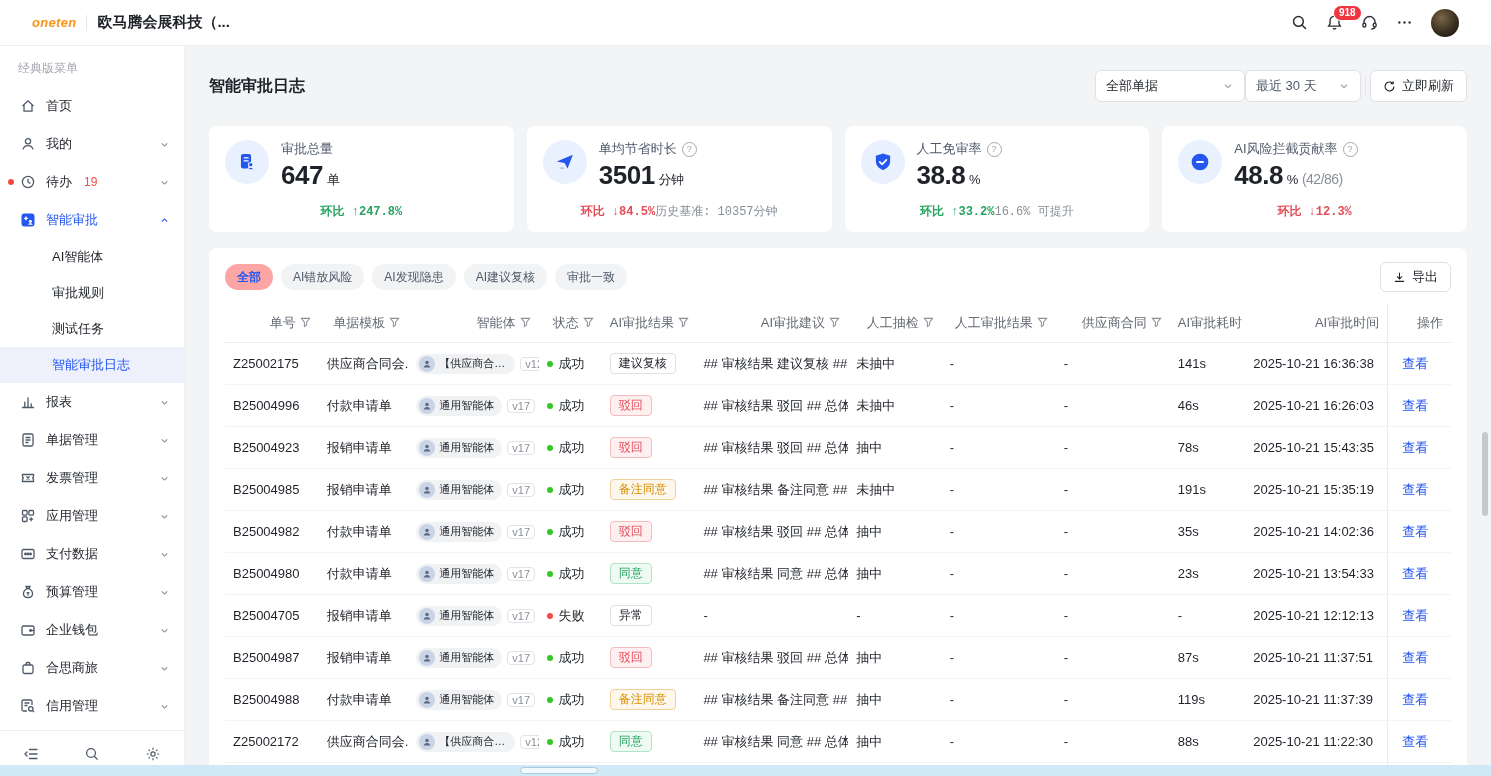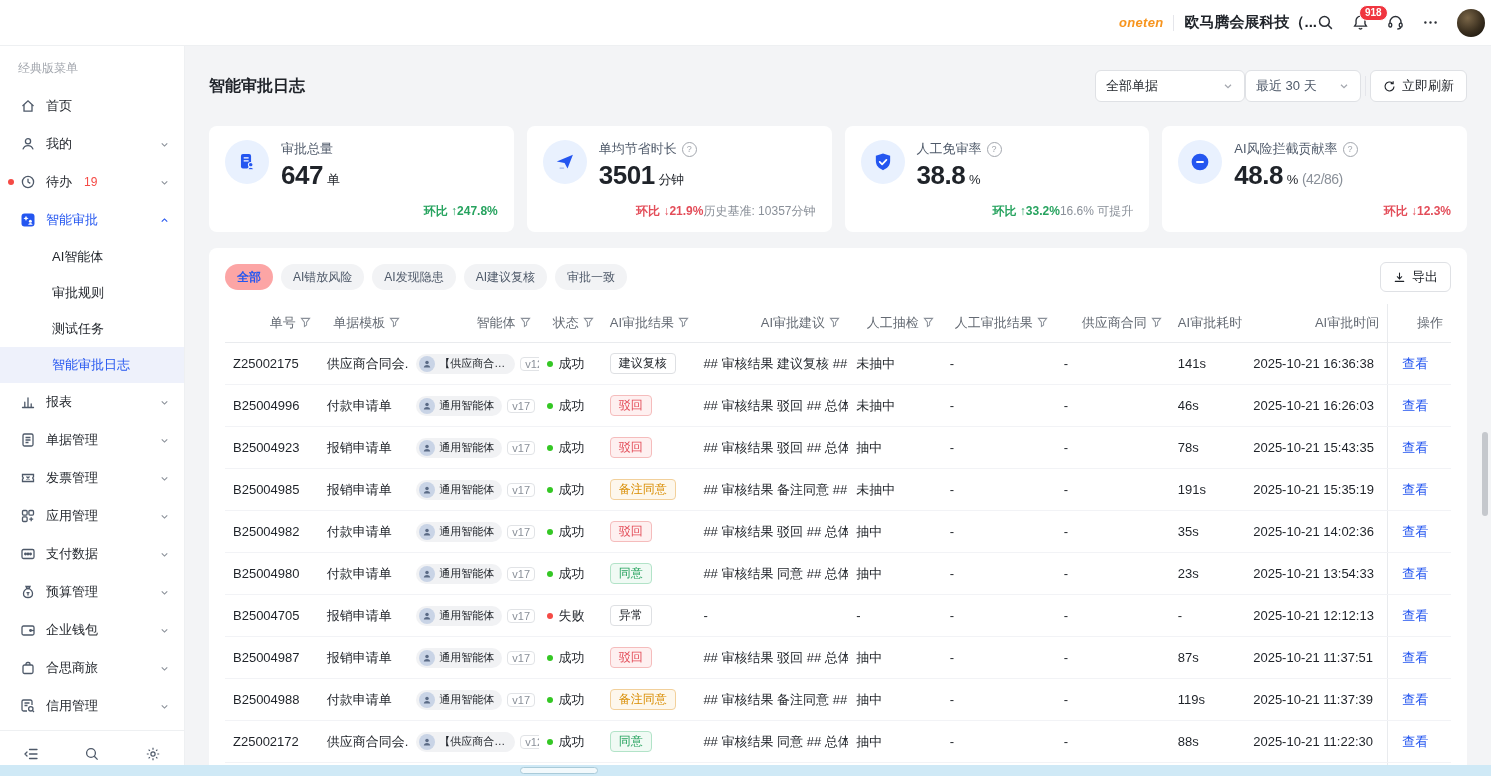--- a/index.html
+++ b/index.html
@@ -1,20 +1,20 @@
 <!DOCTYPE html>
 <html><head>
 <meta charset="utf-8">
 <style>
   html,body{margin:0;padding:0;}
   body{font-family:"Liberation Sans","DejaVu Sans",sans-serif;background:#fff;}
   .app{position:relative;width:1491px;height:776px;overflow:hidden;background:#fff;}
   svg{display:block;}
   
-  .topbar{height:45px;display:flex;align-items:center;justify-content:flex-end;padding:0 6px;border-bottom:1px solid #eef0f2;background:#fff;}
+  .topbar{height:45px;display:flex;align-items:center;justify-content:space-between;padding:0 32px;border-bottom:1px solid #eef0f2;background:#fff;}
   .tb-left{display:flex;align-items:center;gap:10px;}
   .logo{color:#f7941d;font-weight:700;font-size:13px;font-style:italic;letter-spacing:.3px;}
   .tb-divider{width:1px;height:16px;background:#e5e6eb;}
   .company{font-size:15px;font-weight:700;color:#1f2329;}
   .tb-right{display:flex;align-items:center;gap:18px;}
   .tb-icon{position:relative;color:#2b2f36;cursor:pointer;display:flex;align-items:center;}
   .nbadge{position:absolute;top:-9px;left:7px;background:#f0353f;color:#fff;font-size:10px;font-weight:700;line-height:14px;padding:0 5px;border-radius:8px;border:1.5px solid #fff;font-style:normal;}
   .avatar{width:28px;height:28px;border-radius:50%;background:radial-gradient(circle at 38% 32%,#7a6648,#3a2f1f 55%,#120f0a);cursor:pointer;}
   
   .shell{display:flex;height:731px;}
@@ -45,21 +45,21 @@
   
   .cards{display:grid;grid-template-columns:repeat(4,1fr);gap:13px;margin-top:22px;}
   .card{background:#fff;border-radius:8px;padding:14px 16px 12px;height:106px;box-sizing:border-box;display:flex;flex-direction:column;justify-content:space-between;}
   .card-top{display:flex;gap:12px;}
   .card-ic{width:44px;height:44px;border-radius:50%;background:#e9f1fe;display:flex;align-items:center;justify-content:center;flex:none;}
   .card-label{font-size:13px;color:#4e5969;display:flex;align-items:center;gap:5px;}
   .help{width:13px;height:13px;border:1px solid #a3a7ae;border-radius:50%;color:#a3a7ae;font-size:9px;line-height:12px;text-align:center;cursor:pointer;}
   .card-value{font-size:26px;font-weight:700;color:#1f2329;margin-top:2px;letter-spacing:-.5px;}
   .card-unit{font-size:13px;font-weight:400;margin-left:4px;}
   .card-suffix{font-size:14px;font-weight:400;color:#8a9099;margin-left:4px;}
-  .card-foot{display:flex;justify-content:flex-end;font-size:12px;}
+  .card-foot{display:flex;justify-content:center;font-size:12px;font-family:Liberation Mono, monospace;}
   .trend[data-tone="up"]{color:#27a35f;font-weight:600;}
   .trend[data-tone="down"]{color:#e34d59;font-weight:600;}
   .card-extra{color:#8a9099;}
   
   .panel{background:#fff;border-radius:8px 8px 0 0;margin-top:16px;padding:14px 16px 0;height:560px;box-sizing:border-box;}
   .chips-row{display:flex;align-items:center;justify-content:space-between;}
   .chips{display:flex;gap:8px;}
   .chip{height:26px;line-height:26px;padding:0 12px;border-radius:13px;font-size:12px;background:#f2f3f5;color:#4e5969;cursor:pointer;}
   .chip[data-active="true"]{background:#fca5a5;color:#2456f0;font-weight:600;}
   .export-btn{display:flex;align-items:center;gap:6px;border:1px solid #dfe1e5;border-radius:6px;height:30px;padding:0 12px;font-size:13px;color:#1f2329;background:#fff;cursor:pointer;}
@@ -438,21 +438,21 @@
             </div>
             <div>
               <div class="card-label">
                   <span>单均节省时长</span>
                   <span class="help">?</span>
                 </div>
               <div class="card-value"><span>3501</span><span class="card-unit">分钟</span></div>
             </div>
           </div>
           <div class="card-foot">
-            <span class="trend" data-tone="down">环比 ↓21.9%</span>
+            <span class="trend" data-tone="down">环比 ↓84.5%</span>
             <span class="card-extra">历史基准: 10357分钟</span>
           </div>
         </div>
 
         <div class="card">
           <div class="card-top">
             <div class="card-ic">
               <svg width="22" height="22" viewBox="0 0 20 20">
                   <path d="M10 2.3 16.5 4.4v4.8c0 4-2.6 6.8-6.5 8.2-3.9-1.4-6.5-4.2-6.5-8.2V4.4z" fill="#2456f0"></path>
                   <path d="M7 9.9l2.2 2.2 3.9-4" stroke="#fff" stroke-width="1.6" fill="none" stroke-linecap="round" stroke-linejoin="round"></path>

